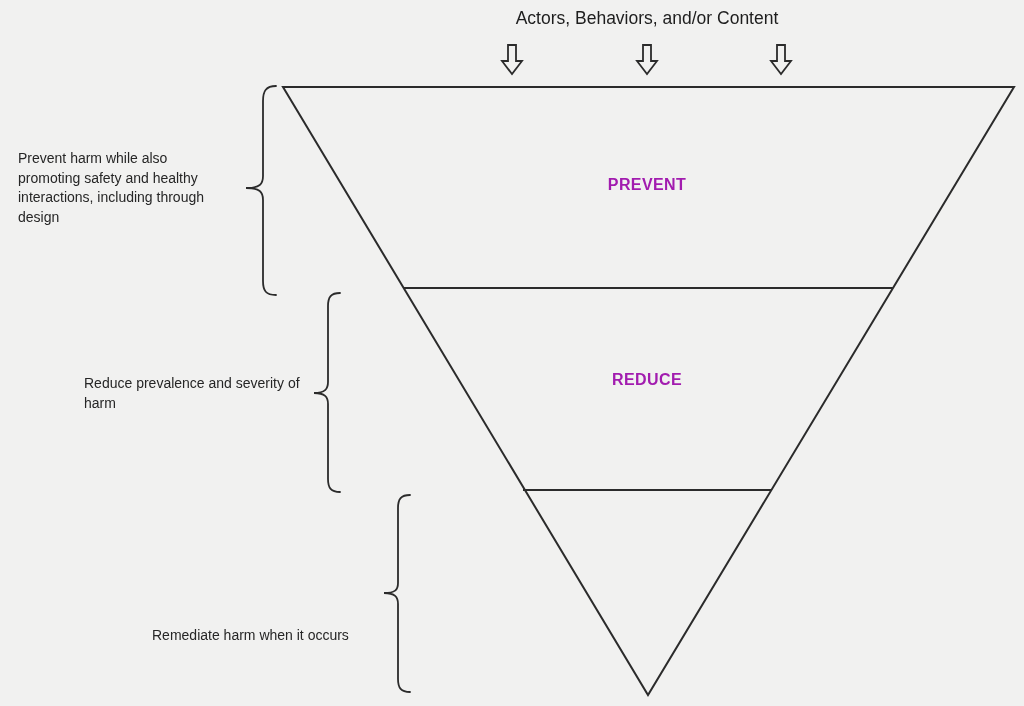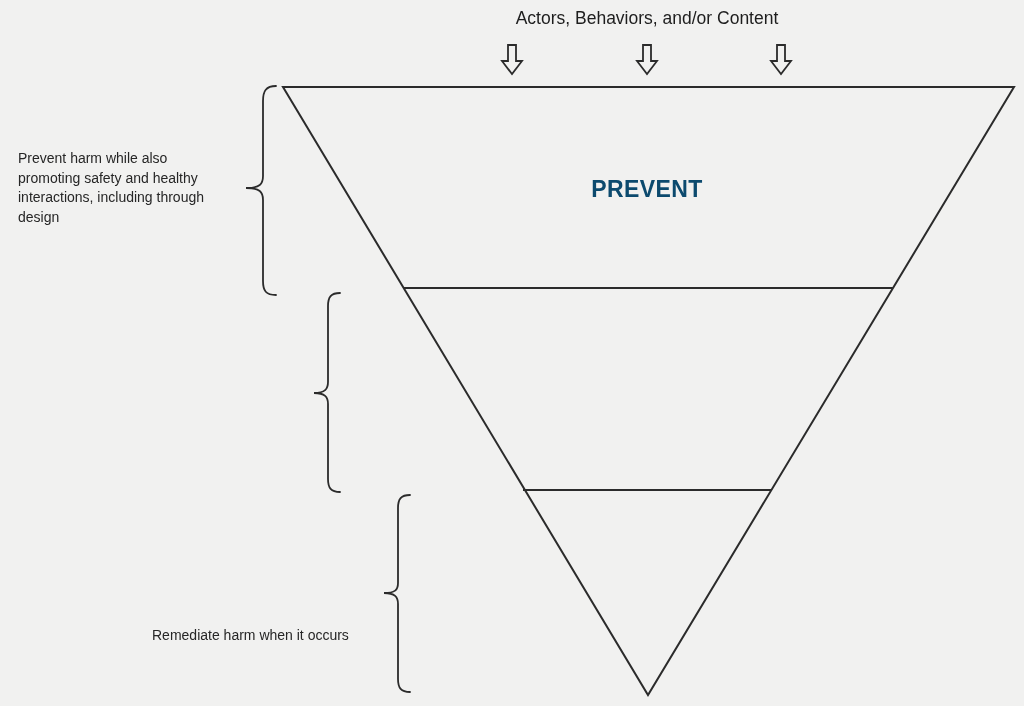--- a/index.html
+++ b/index.html
@@ -33,23 +33,23 @@
     width: 400px;
     text-align: center;
     font-size: 17.5px;
     color: #1d1d1d;
   }
   .level-label {
     position: absolute;
     width: 300px;
     text-align: center;
     font-weight: bold;
-    font-size: 23px;
+    font-size: 16px;
     letter-spacing: 0.4px;
-    color: #0c4a6e;
+    color: #a21caf;
   }
   #label-prevent   { left: 497px; top: 176px; }
   #label-reduce    { left: 497px; top: 371px; }
   #label-remediate { left: 497px; top: 566px; }
   .desc {
     position: absolute;
     font-size: 14px;
     line-height: 19.5px;
     color: #262626;
   }
@@ -77,17 +77,19 @@
     <g fill="none" stroke="#2b2b2b" stroke-width="1.8" stroke-linecap="round">
       <path d="M276 86 C266 86 263 91 263 101 L263 176 C263 184 260 188 246 188 C260 188 263 192 263 200 L263 281 C263 291 266 295 276 295"></path>
       <path d="M340 293 C331 293 328 297 328 306 L328 382 C328 389 325 393 314 393 C325 393 328 397 328 404 L328 479 C328 488 331 492 340 492"></path>
       <path d="M410 495 C401 495 398 499 398 508 L398 583 C398 590 395 593 384 593 C395 593 398 597 398 604 L398 679 C398 688 401 692 410 692"></path>
     </g>
   </svg>
 
   <div class="title">Actors, Behaviors, and/or Content</div>
 
   <div class="level-label" id="label-prevent">PREVENT</div>
+  <div class="level-label" id="label-reduce">REDUCE</div>
 
   <div class="desc" id="desc-prevent">Prevent harm while also promoting safety and healthy interactions, including through design</div>
+  <div class="desc" id="desc-reduce">Reduce prevalence and severity of harm</div>
   <div class="desc" id="desc-remediate">Remediate harm when it occurs</div>
 
 </div>
 
 </body></html>

